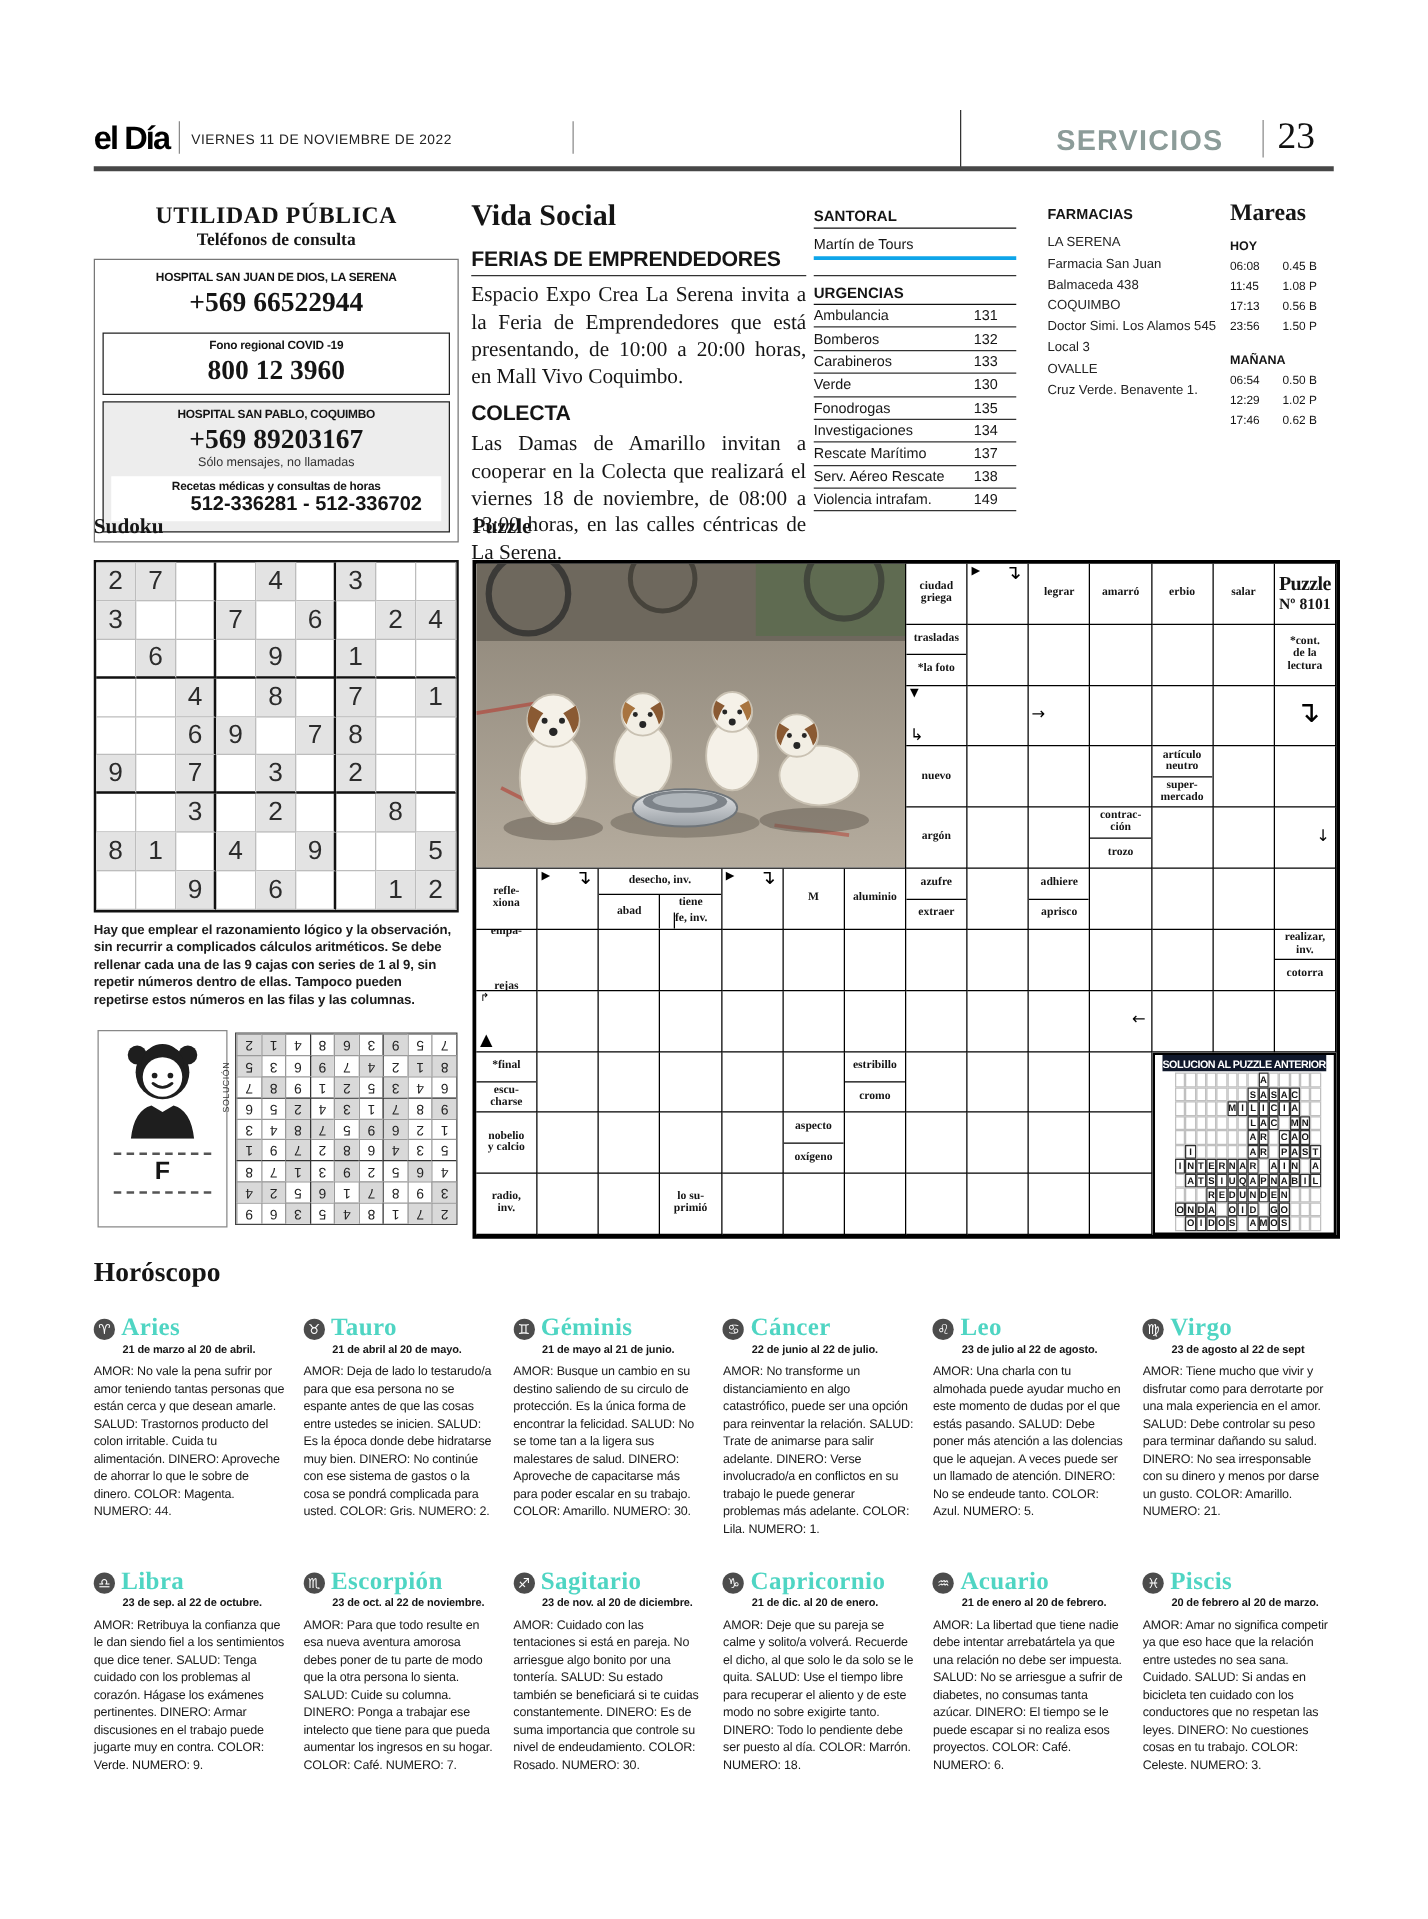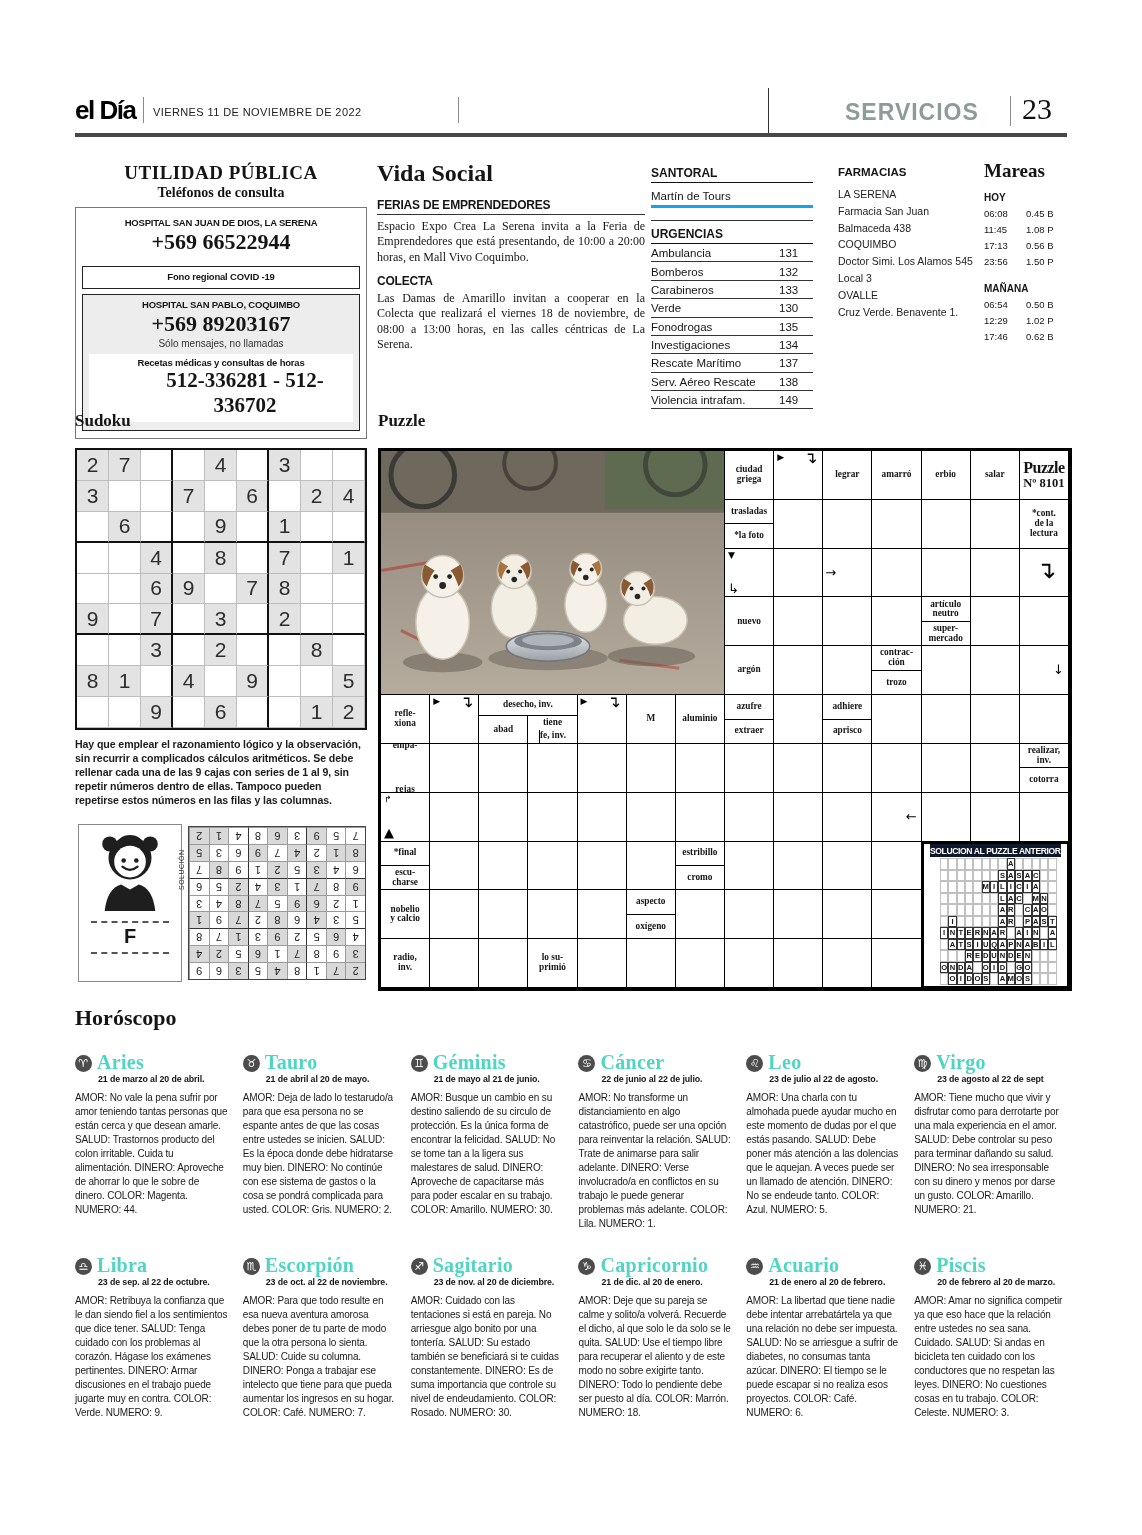--- a/index.html
+++ b/index.html
@@ -22,27 +22,27 @@
   .util-title{text-align:center;font-weight:bold;font-size:19px;letter-spacing:.5px;}
   .util-sub{text-align:center;font-weight:bold;font-size:14px;margin-top:1px;}
   .util-frame{border:1px solid #777;margin-top:6px;padding:5px 6px 7px;}
   .util-block{text-align:center;padding:4px 2px 6px;}
   .util-block.boxed{border:1px solid #222;margin-top:5px;}
   .util-block.shaded{background:#ededed;}
   .util-label{font-size:9.5px;font-weight:bold;letter-spacing:-.2px;}
   .util-num{font-family:"Liberation Serif",serif;font-weight:bold;font-size:22px;margin-top:1px;}
   .util-note{font-size:10px;color:#333;margin-top:1px;}
   .util-inner{background:#fff;margin:5px 4px 2px;padding:3px 0 4px;}
-  .util-num2{font-family:Liberation Serif, serif;font-weight:bold;font-size:21px;margin-left:48px;}
+  .util-num2{font-family:Liberation Sans, sans-serif;font-weight:bold;font-size:16px;margin-left:48px;}
 
   
   .vida{left:377px;top:160px;width:268px;}
   .vida-title{font-size:24px;font-weight:bold;}
-  .vida-sub{font-size:12px;font-weight:bold;border-bottom:1px solid #333;padding-bottom:2px;margin-top:11px;letter-spacing:-.2px;}
-  .vida-body{font-family:"Liberation Serif",serif;font-size:12px;line-height:1.28;text-align:justify;margin-top:4px;}
+  .vida-sub{font-size:17px;font-weight:bold;border-bottom:1px solid #333;padding-bottom:2px;margin-top:11px;letter-spacing:-.2px;}
+  .vida-body{font-family:"Liberation Serif",serif;font-size:17px;line-height:1.28;text-align:justify;margin-top:4px;}
 
   
   .sant{left:651px;top:166px;width:162px;font-size:11.5px;}
   .sant-h{font-weight:bold;font-size:12px;border-bottom:1.5px solid #111;padding-bottom:2px;}
   .sant-name{border-bottom:3px solid #0ea5e9;padding:7px 0 3px;}
   .urg-h{font-weight:bold;font-size:12px;border-bottom:1.5px solid #111;padding-bottom:2px;margin-top:12px;border-top:1px solid #333;padding-top:6px;}
   .urg-row{display:flex;border-bottom:1.2px solid #333;padding:3.2px 0 2.2px;}
   .urg-row .lb{flex:1;}
   .urg-row .no{width:34px;}
 
@@ -158,20 +158,21 @@
   <div class="abs util serif">
     <div class="util-title">UTILIDAD PÚBLICA</div>
     <div class="util-sub">Teléfonos de consulta</div>
     <div class="util-frame">
       <div class="util-block">
         <div class="util-label" style="font-family:'Liberation Sans',sans-serif;">HOSPITAL SAN JUAN DE DIOS, LA SERENA</div>
         <div class="util-num">+569 66522944</div>
       </div>
       <div class="util-block boxed">
         <div class="util-label" style="font-family:'Liberation Sans',sans-serif;">Fono regional COVID -19</div>
+        <div class="util-num">800 12 3960</div>
       </div>
       <div class="util-block boxed shaded">
         <div class="util-label" style="font-family:'Liberation Sans',sans-serif;">HOSPITAL SAN PABLO, COQUIMBO</div>
         <div class="util-num">+569 89203167</div>
         <div class="util-note" style="font-family:'Liberation Sans',sans-serif;">Sólo mensajes, no llamadas</div>
         <div class="util-inner">
           <div class="util-label" style="font-family:'Liberation Sans',sans-serif;">Recetas médicas y consultas de horas</div>
           <div class="util-num2">512-336281   -   512-336702</div>
         </div>
       </div>

